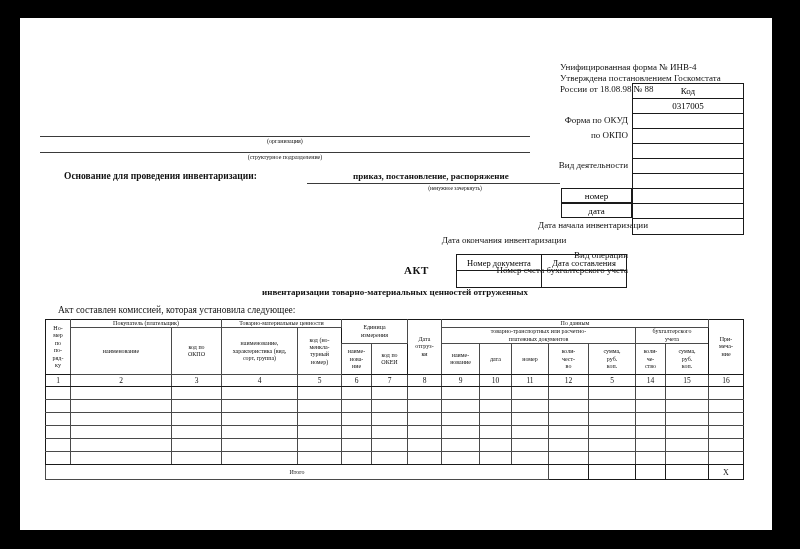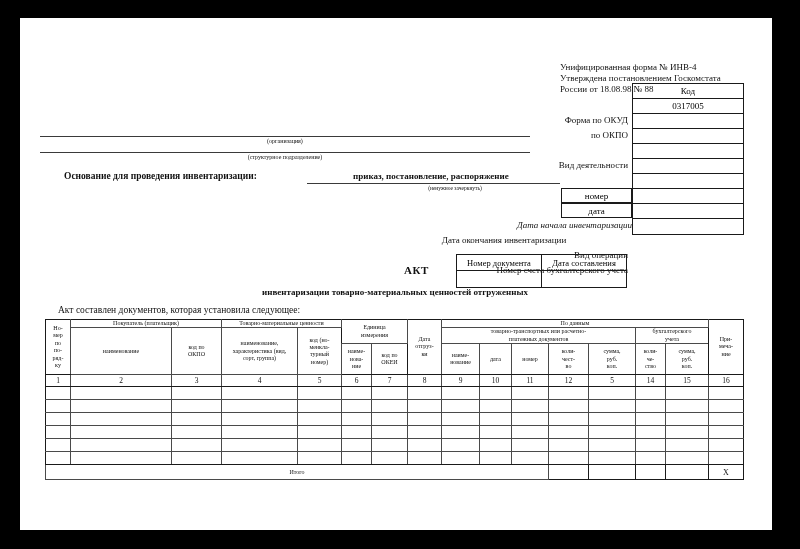--- a/index.html
+++ b/index.html
@@ -133,21 +133,21 @@
   <div class="abs" style="left:380px; top:110px; width:228px;">
     <div class="t r" style="font-size:9px; line-height:15px;">по ОКПО</div>
   </div>
   <div class="abs" style="left:380px; top:140px; width:228px;">
     <div class="t r" style="font-size:9px; line-height:15px;">Вид деятельности</div>
   </div>
 
   <div class="minibox" style="left:541px; top:170px; width:71px; height:15px;">номер</div>
   <div class="minibox" style="left:541px; top:185px; width:71px; height:15px;">дата</div>
 
-  <div class="abs" style="left:364px; top:200px; width:248px;font-style:italic;">
+  <div class="abs" style="left:380px; top:200px; width:248px;">
     <div class="t r" style="font-size:9px; line-height:15px;">Дата начала инвентаризации</div>
   </div>
   <div class="abs" style="left:360px; top:215px; width:248px;">
     <div class="t r" style="font-size:9px; line-height:15px;text-align:center;">Дата окончания инвентаризации</div>
   </div>
   <div class="abs" style="left:360px; top:230px; width:248px;">
     <div class="t r" style="font-size:9px; line-height:15px;">Вид операции</div>
   </div>
   <div class="abs" style="left:330px; top:245px; width:278px;">
     <div class="t r" style="font-size:9px; line-height:15px;">Номер счета бухгалтерского учета</div>
@@ -174,21 +174,21 @@
     </tr>
     <tr>
       <td style="height:14px;"></td>
       <td style="height:14px;"></td>
     </tr>
   </tbody>
     </table>
 
   <div class="abs t b c" style="left:150px; top:269px; width:450px; font-size:9px;">инвентаризации товарно-материальных ценностей отгруженных</div>
 
-  <div class="abs t" style="left:38px; top:287px; font-size:9.5px;">Акт составлен документов, которая установила следующее:</div>
+  <div class="abs t" style="left:38px; top:287px; font-size:9.5px;">Акт составлен комиссией, которая установила следующее:</div>
 
   <table class="main">
     <colgroup>
       <col style="width:25px">
       <col style="width:101px">
       <col style="width:50px">
       <col style="width:76px">
       <col style="width:44px">
       <col style="width:30px">
       <col style="width:36px">

